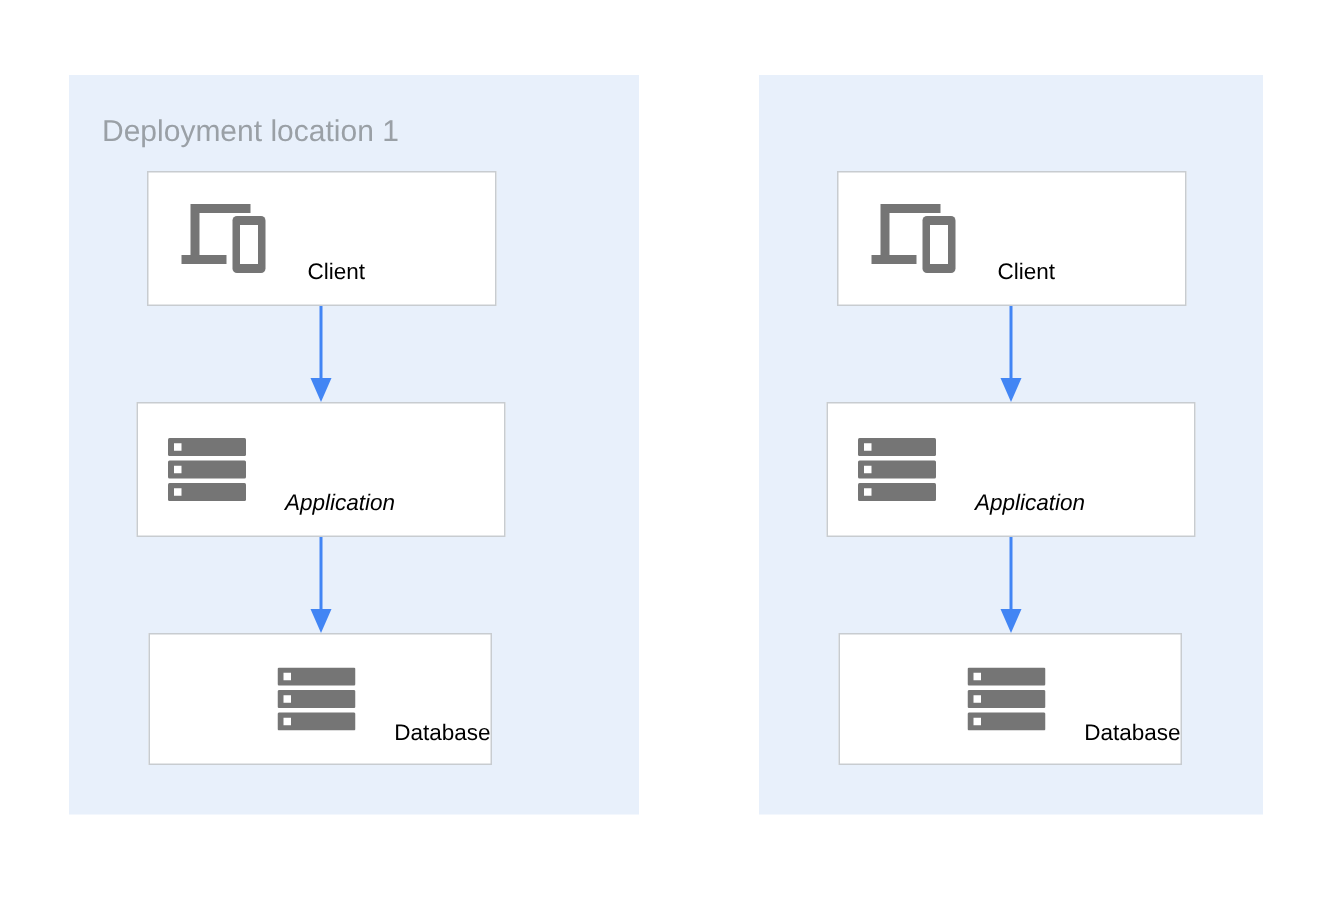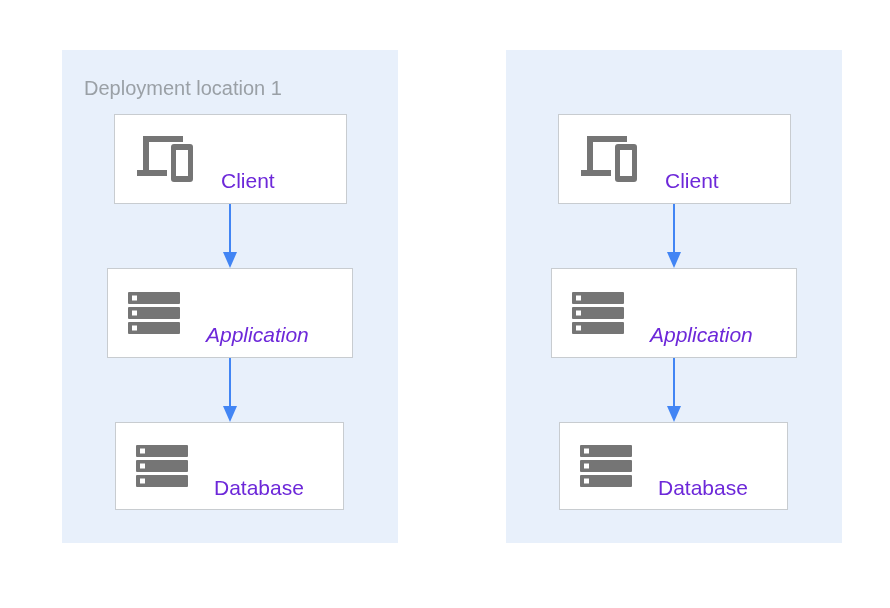--- a/index.html
+++ b/index.html
@@ -11,21 +11,21 @@
     font-family: "Liberation Sans", sans-serif;
     overflow: hidden;
   }
   .panel {
     position: absolute;
     top: 50px;
     width: 336px;
     height: 493px;
     background: #e8f0fb;
   }
-  .panel-1 { left: 62px; }
+  .panel-1 { left: 46px; padding-left: 44px; }
   .panel-2 { left: 506px; }
   .panel-title {
     position: absolute;
     left: 22px;
     top: 26px;
     font-size: 20px;
     line-height: 24px;
     color: #9aa0a6;
     white-space: nowrap;
   }
@@ -34,24 +34,24 @@
     box-sizing: border-box;
     background: #ffffff;
     border: 1px solid #c8ccd0;
     display: flex;
     align-items: center;
     padding-left: 20px;
     gap: 26px;
   }
   .node-client      { left: 52px; top: 64px;  width: 233px; height: 90px; }
   .node-application { left: 45px; top: 218px; width: 246px; height: 90px; font-style: italic; }
-  .node-database    { left: 53px; top: 372px; width: 229px; height: 88px; }
+  .node-database    { left: 53px; top: 372px; width: 229px; height: 88px; justify-content: flex-end; }
   .node-label {
-    font-size: 21px;
-    color: #6d28d9;
+    font-size: 15px;
+    color: #000000;
     white-space: nowrap;
     margin-top: 44px;
   }
   .icon { display: inline-flex; flex: 0 0 auto; }
   .arrow {
     position: absolute;
     left: 160px;
     width: 16px;
     height: 64px;
   }

